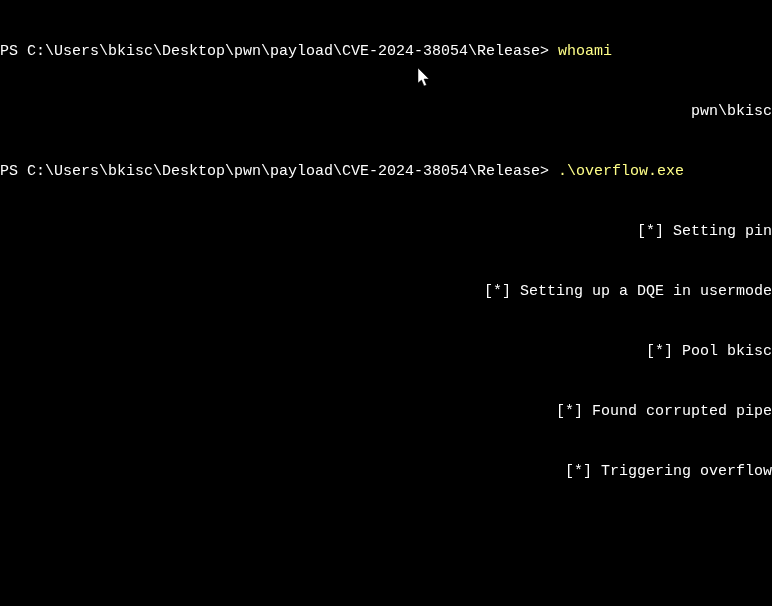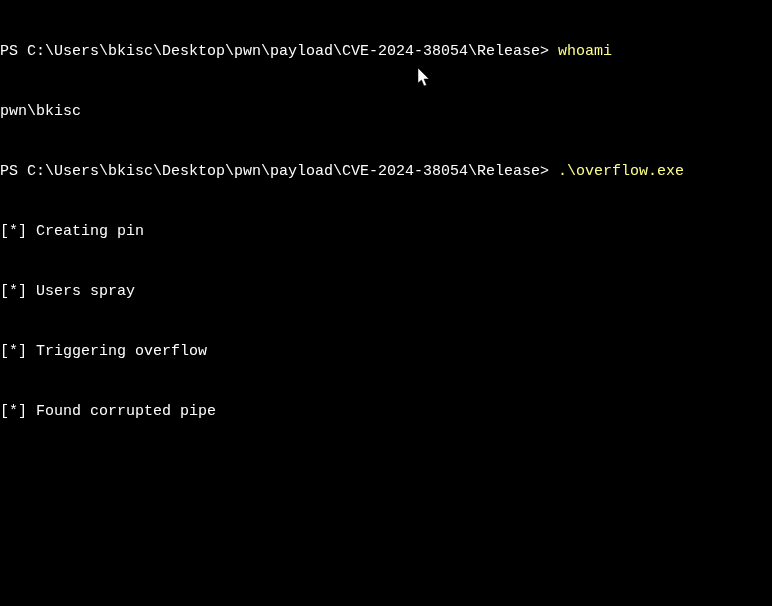--- a/index.html
+++ b/index.html
@@ -26,39 +26,41 @@
       display: block;
     }
     .prompt {
       color: #ffffff;
     }
     .cmd {
       color: #ffff88;
     }
     .output {
       color: #ffffff;
+      text-align: right;
     }
     .mouse-cursor {
       position: absolute;
       left: 418px;
       top: 68px;
       pointer-events: none;
     }
   </style>
 </head>
 <body>
 
 <div class="terminal">
   <span class="line"><span class="prompt">PS C:\Users\bkisc\Desktop\pwn\payload\CVE-2024-38054\Release&gt; </span><span class="cmd">whoami</span></span>
   <span class="line output">pwn\bkisc</span>
   <span class="line"><span class="prompt">PS C:\Users\bkisc\Desktop\pwn\payload\CVE-2024-38054\Release&gt; </span><span class="cmd">.\overflow.exe</span></span>
-  <span class="line output">[*] Creating pin</span>
-  <span class="line output">[*] Users spray</span>
+  <span class="line output">[*] Setting pin</span>
+  <span class="line output">[*] Setting up a DQE in usermode</span>
+  <span class="line output">[*] Pool bkisc</span>
+  <span class="line output">[*] Found corrupted pipe</span>
   <span class="line output">[*] Triggering overflow</span>
-  <span class="line output">[*] Found corrupted pipe</span>
   
   
   
   
   
   
   
   
   
   

